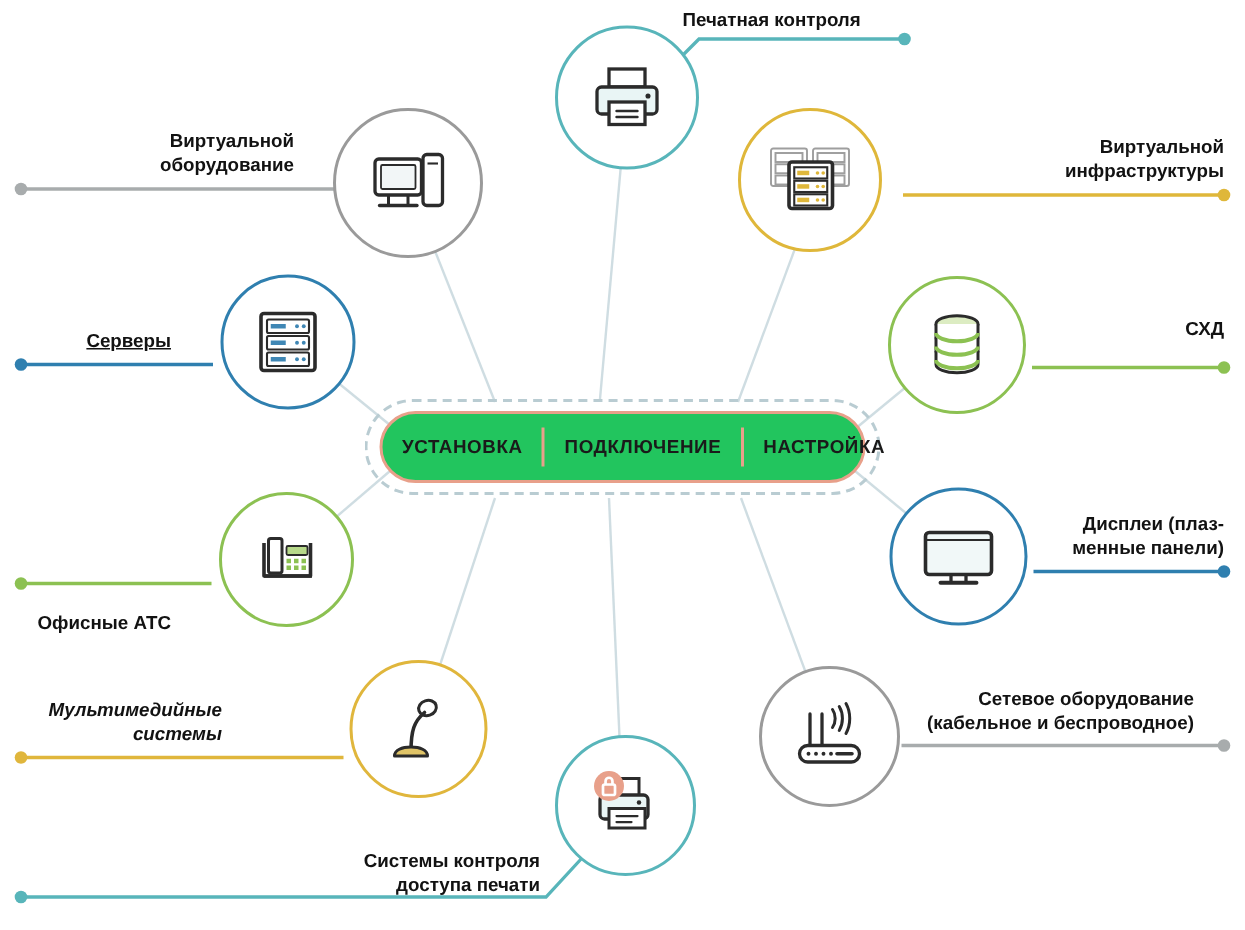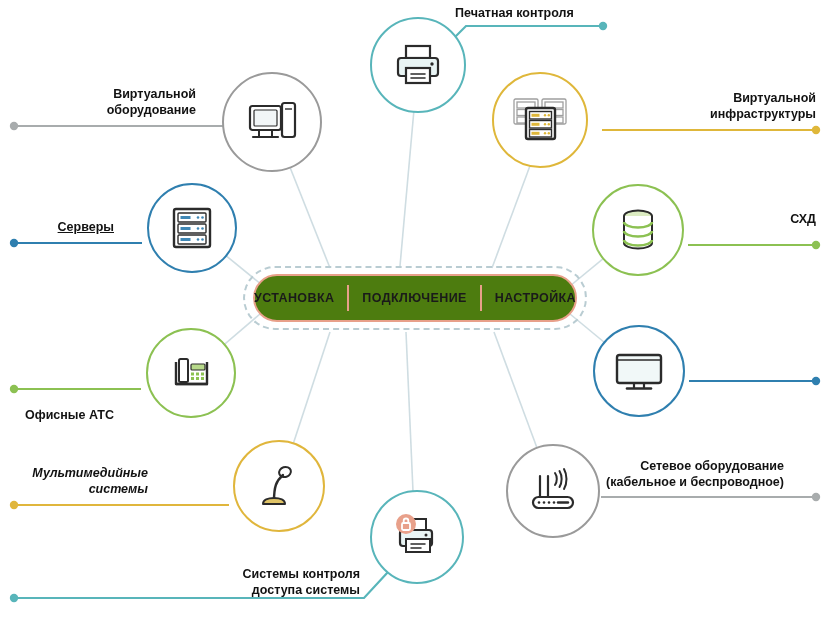--- a/index.html
+++ b/index.html
@@ -52,25 +52,24 @@
     border:2px dashed #b9ccd2;
     border-radius:34px;
     box-sizing:border-box;
   }
   #hub{
     position:absolute;
     left:253px;top:274px;
     width:324px;height:48px;
     border:2.5px solid #e8a08a;
     border-radius:26px;
-    background:#4d7c0f;
+    background:#22c55e;
     box-sizing:border-box;
     display:flex;
     align-items:center;
-    justify-content:center;
   }
   .hub-item{
     font-size:12.5px;
     font-weight:bold;
     letter-spacing:.4px;
     color:#1a1a1a;
     padding:0 13px;
     white-space:nowrap;
   }
   .hub-sep{
@@ -219,21 +218,21 @@
       <rect x="12" y="22" width="32" height="16" rx="3" fill="#e9f5f5" stroke="#2b2b2b" stroke-width="2.2"></rect>
       <circle cx="38" cy="27" r="1.5" fill="#2b2b2b"></circle>
       <rect x="18" y="31" width="24" height="13" fill="#fff" stroke="#2b2b2b" stroke-width="2"></rect>
       <path d="M23 36 H37 M23 40 H33" stroke="#2b2b2b" stroke-width="1.5" stroke-linecap="round"></path>
       <circle cx="18" cy="16" r="10" fill="#e8a08a"></circle>
       <rect x="14" y="15" width="8" height="7" rx="1.2" fill="none" stroke="#fff" stroke-width="1.8"></rect>
       <path d="M15.7 15 v-2.2 a2.3 2.3 0 0 1 4.6 0 V15" fill="none" stroke="#fff" stroke-width="1.8"></path>
     </svg>
   </div>
   <div class="lbl c" style="left:175px;top:566px;width:185px;text-align:right;">Системы контроля
-доступа системы</div>
+доступа печати</div>
 
   <div class="node" style="left:492px;top:72px;width:96px;height:96px;border-color:#dfb73a;">
     <svg width="62" height="58" viewBox="0 0 62 58">
       <g opacity=".45" stroke="#2b2b2b" stroke-width="1.3" fill="#fff">
         <rect x="5" y="8" width="24" height="25" rx="1.5"></rect>
         <rect x="8" y="11" width="18" height="6"></rect>
           <rect x="8" y="18.5" width="18" height="6"></rect>
           <rect x="8" y="26" width="18" height="6"></rect>
         <rect x="33" y="8" width="24" height="25" rx="1.5"></rect>
         <rect x="36" y="11" width="18" height="6"></rect>
@@ -272,35 +271,37 @@
   <div class="lbl r" style="left:700px;top:211px;width:130px;text-align:right;padding-right:14px;box-sizing:border-box;">СХД</div>
 
   <div class="node" style="left:593px;top:325px;width:92px;height:92px;border-color:#2f7faf;">
     <svg width="56" height="50" viewBox="0 0 56 50">
       <rect x="6" y="9" width="44" height="28" rx="2.5" fill="#f1f8f8" stroke="#2b2b2b" stroke-width="2.4"></rect>
       <path d="M6 14 H50" stroke="#2b2b2b" stroke-width="1.4"></path>
       <path d="M23 37 v5 M33 37 v5" stroke="#2b2b2b" stroke-width="2.2"></path>
       <path d="M16 42.5 H40" stroke="#2b2b2b" stroke-width="2.6" stroke-linecap="round"></path>
     </svg>
   </div>
+  <div class="lbl r" style="left:634px;top:341px;width:196px;text-align:right;padding-right:14px;box-sizing:border-box;">Дисплеи (плаз-
+менные панели)</div>
 
   <div class="node" style="left:506px;top:444px;width:94px;height:94px;border-color:#9a9a9a;">
     <svg width="56" height="52" viewBox="0 0 56 52">
       <path d="M15 11 v21 M23 11 v21" stroke="#2b2b2b" stroke-width="2.2" stroke-linecap="round"></path>
       <g fill="none" stroke="#2b2b2b" stroke-width="2" stroke-linecap="round">
         <path d="M30 20 a7 9 0 0 0 0 -12"></path>
         <path d="M34.5 22 a10 13 0 0 0 0 -16"></path>
         <path d="M39 24 a13 17 0 0 0 0 -20"></path>
       </g>
       <rect x="8" y="32" width="40" height="11" rx="5.5" fill="#fff" stroke="#2b2b2b" stroke-width="2.2"></rect>
       <g fill="#2b2b2b">
         <circle cx="14" cy="37.5" r="1.3"></circle>
           <circle cx="19" cy="37.5" r="1.3"></circle>
         <circle cx="24" cy="37.5" r="1.3"></circle>
           <circle cx="29" cy="37.5" r="1.3"></circle>
       </g>
       <path d="M33 37.5 H43" stroke="#2b2b2b" stroke-width="2.4" stroke-linecap="round"></path>
     </svg>
   </div>
-  <div class="lbl r" style="left:580px;top:458px;width:230px;text-align:right;padding-right:26px;box-sizing:border-box;">Сетевое оборудование
+  <div class="lbl r" style="left:592px;top:458px;width:230px;text-align:right;padding-right:26px;box-sizing:border-box;">Сетевое оборудование
 (кабельное и беспроводное)</div>
 
 </div>
 
 </body></html>

